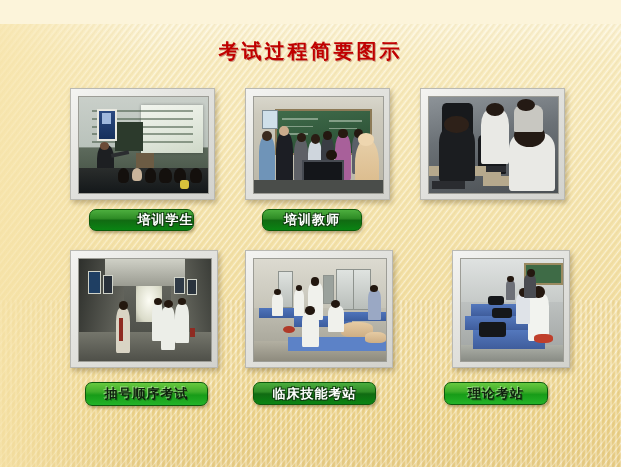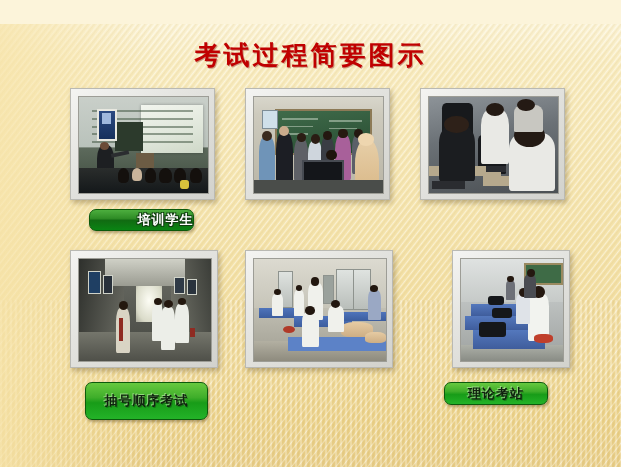--- a/index.html
+++ b/index.html
@@ -73,21 +73,21 @@
   }
 
   
   #title {
     position: absolute;
     left: 0;
     top: 38px;
     width: 621px;
     text-align: center;
     font-family: "DejaVu Sans", "Liberation Sans", sans-serif;
-    font-size: 26px;
+    font-size: 20px;
     font-weight: bold;
     letter-spacing: 3px;
     color: #c00000;
     text-shadow: 1px 1px 0 rgba(120,0,0,.35);
     white-space: nowrap;
   }
 
   
   .frame {
     position: absolute;
@@ -390,20 +390,21 @@
         <div class="lay ph" style="left:77.5%;top:33%;width:7%;height:10%;background:#241810;"></div>
         <div class="lay ph" style="left:56%;top:55%;width:8%;height:11%;background:#1e140d;"></div>
         <div class="lay monitor"></div>
         <div class="lay mstand"></div>
         <div class="lay manikin"></div>
         <div class="lay mhead"></div>
         <div class="lay desk2"></div>
       </div>
     </div>
   </div>
+  <div class="label dark-green" style="left:262px; top:209px; width:100px; height:22px;">培训教师</div>
 
   <div class="frame" style="left:420px; top:88px; width:145px; height:112px;">
     <div class="inner">
       <div class="photo p3">
         <div class="lay chairback" style="left:10%;top:6%;width:24%;height:40%;"></div>
         <div class="lay chairback" style="left:38%;top:40%;width:22%;height:40%;"></div>
         <div class="lay deskw" style="left:0;top:72%;width:56%;height:10%;"></div>
         <div class="lay deskw" style="left:42%;top:82%;width:40%;height:11%;"></div>
         <div class="lay pwhite" style="left:40%;top:14%;width:22%;height:56%;"></div>
         <div class="lay hd" style="left:44%;top:6%;width:14%;height:14%;"></div>
@@ -437,21 +438,21 @@
         <div class="lay hd" style="left:57%;top:38%;width:6%;height:7%;"></div>
         <div class="lay coat" style="left:62%;top:47%;width:11%;height:42%;"></div>
         <div class="lay hd" style="left:64.5%;top:40%;width:7%;height:8%;"></div>
         <div class="lay coat" style="left:73%;top:44%;width:10%;height:38%;"></div>
         <div class="lay hd" style="left:75%;top:38%;width:6%;height:7%;"></div>
         <div class="lay red" style="left:30%;top:58%;width:3%;height:22%;"></div>
         <div class="lay red" style="left:84%;top:68%;width:4%;height:8%;"></div>
       </div>
     </div>
   </div>
-  <div class="label bright-green" style="left:85px; top:382px; width:123px; height:38px;">抽号顺序考试</div>
+  <div class="label bright-green" style="left:85px; top:382px; width:123px; height:24px;">抽号顺序考试</div>
 
   <div class="frame" style="left:245px; top:250px; width:148px; height:118px;">
     <div class="inner">
       <div class="photo p5">
         <div class="lay wallline"></div>
         <div class="lay floor"></div>
         <div class="lay cab" style="left:18%;top:12%;width:10%;height:34%;"></div>
         <div class="lay cab" style="left:62%;top:10%;width:12%;height:38%;"></div>
         <div class="lay cab" style="left:75%;top:10%;width:12%;height:38%;"></div>
         <div class="lay cab" style="left:52%;top:16%;width:7%;height:26%;background:#9aa19c;"></div>
@@ -470,20 +471,21 @@
         <div class="lay coat" style="left:36%;top:52%;width:13%;height:34%;"></div>
         <div class="lay hd" style="left:38.5%;top:46%;width:8%;height:9%;"></div>
         <div class="lay coat" style="left:56%;top:46%;width:12%;height:26%;"></div>
         <div class="lay hd" style="left:58.5%;top:40%;width:7%;height:8%;"></div>
         <div class="lay coat" style="left:86%;top:30%;width:10%;height:30%;background:#9aa8c4;"></div>
         <div class="lay hd" style="left:88%;top:25%;width:6%;height:7%;"></div>
         <div class="lay stool" style="left:22%;top:66%;width:9%;height:7%;"></div>
       </div>
     </div>
   </div>
+  <div class="label dark-green" style="left:253px; top:382px; width:123px; height:23px;">临床技能考站</div>
 
   <div class="frame" style="left:452px; top:250px; width:118px; height:118px;">
     <div class="inner">
       <div class="photo p6">
         <div class="lay wall"></div>
         <div class="lay board"></div>
         <div class="lay floor"></div>
         <div class="lay bed" style="left:10%;top:44%;width:44%;height:12%;"></div>
         <div class="lay bed" style="left:4%;top:56%;width:62%;height:14%;"></div>
         <div class="lay bed" style="left:12%;top:70%;width:70%;height:18%;"></div>

